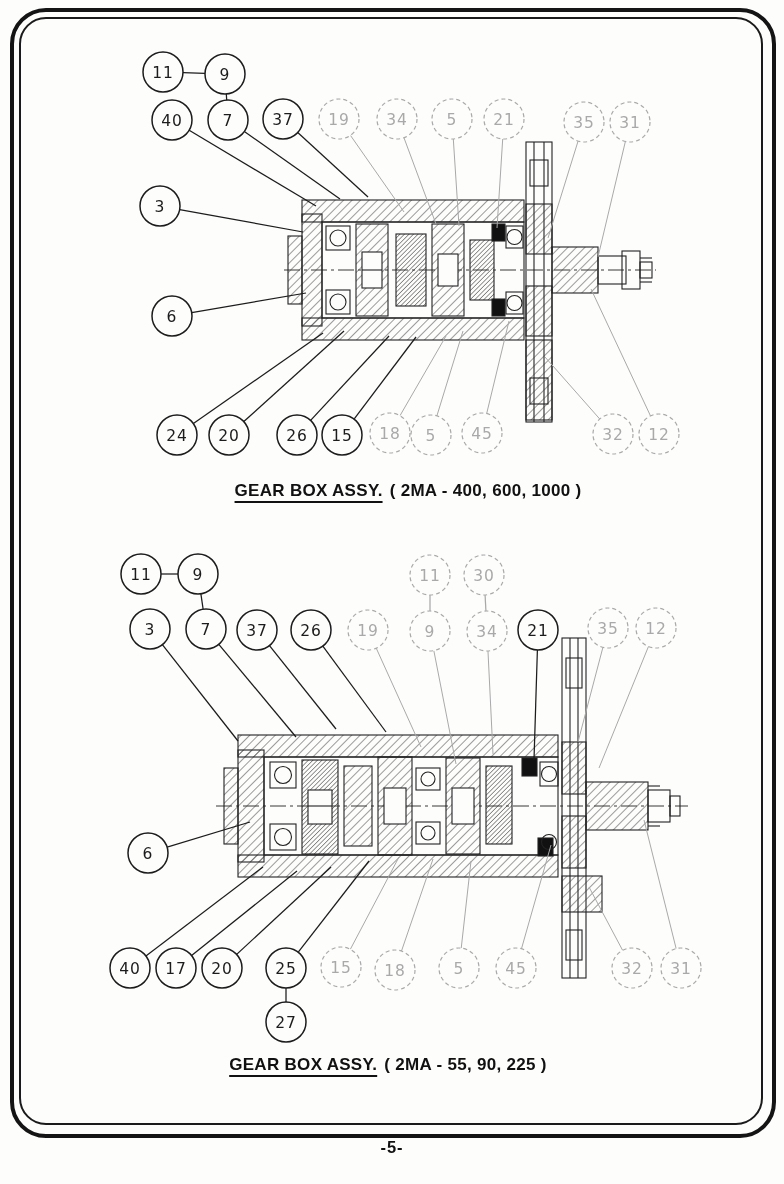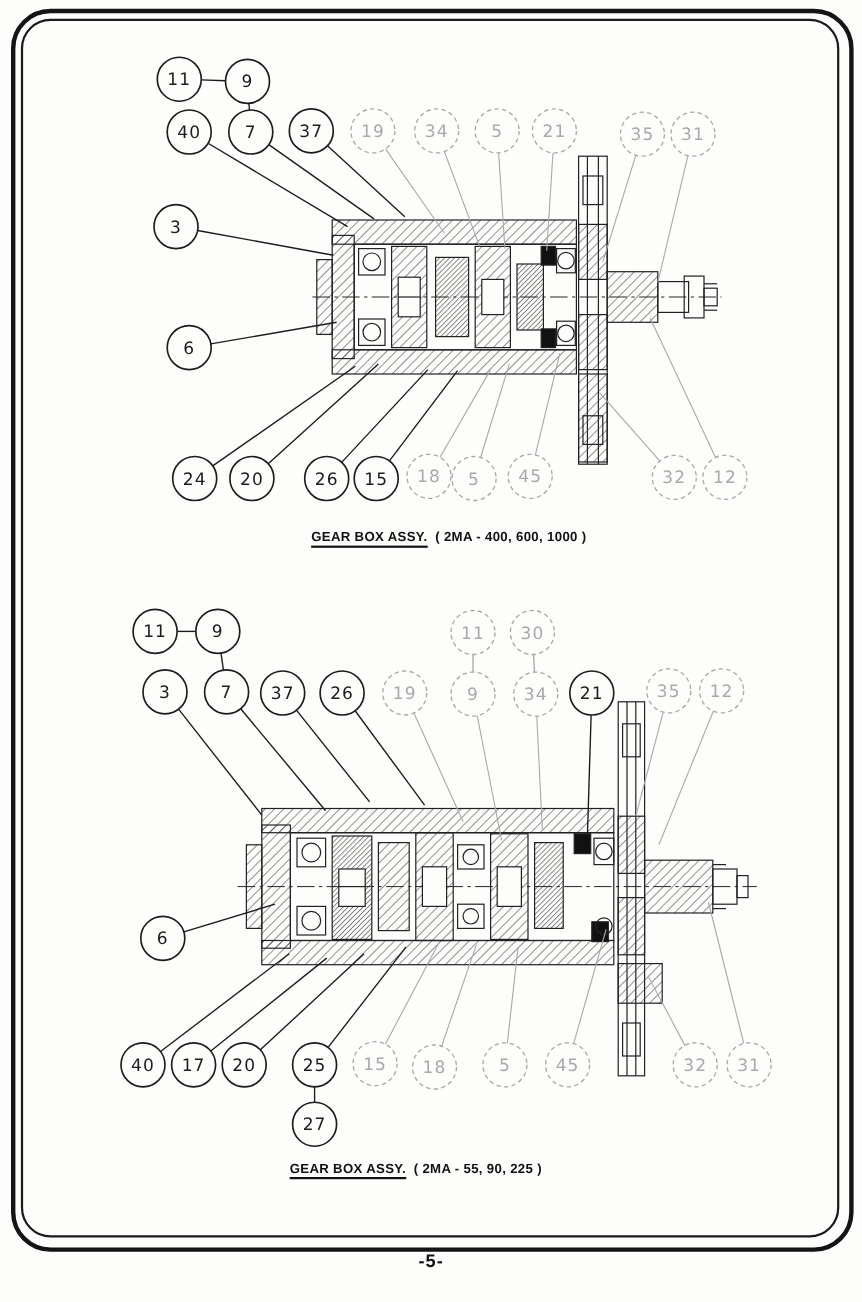--- a/index.html
+++ b/index.html
@@ -12,25 +12,25 @@
     border:4px solid #141414;border-radius:36px;
   }
   .frame-inner{
     position:absolute;left:19px;top:17px;width:740px;height:1104px;
     border:2px solid #1a1a1a;border-radius:27px;
   }
   #overlay{position:absolute;left:0;top:0;}
   svg text{font-family:"DejaVu Sans",sans-serif;}
   .caption{
     position:absolute;white-space:nowrap;font-weight:bold;
-    font-size:12px;letter-spacing:.3px;color:#111;
+    font-size:17px;letter-spacing:.3px;color:#111;
   }
   .cap-title{border-bottom:2.5px solid #111;padding-bottom:1px;margin-right:7px;}
   #cap-top{left:408px;top:481px;transform:translateX(-50%);}
-  #cap-bottom{left:378px;top:1055px;transform:translateX(-50%);}
+  #cap-bottom{left:388px;top:1055px;transform:translateX(-50%);}
   .footer{
     position:absolute;left:392px;top:1138px;transform:translateX(-50%);
     font-weight:bold;font-size:16.5px;letter-spacing:1px;color:#111;
   }
 </style>
 </head>
 <body>
 
 <div class="frame-outer"></div>
 <div class="frame-inner"></div>

